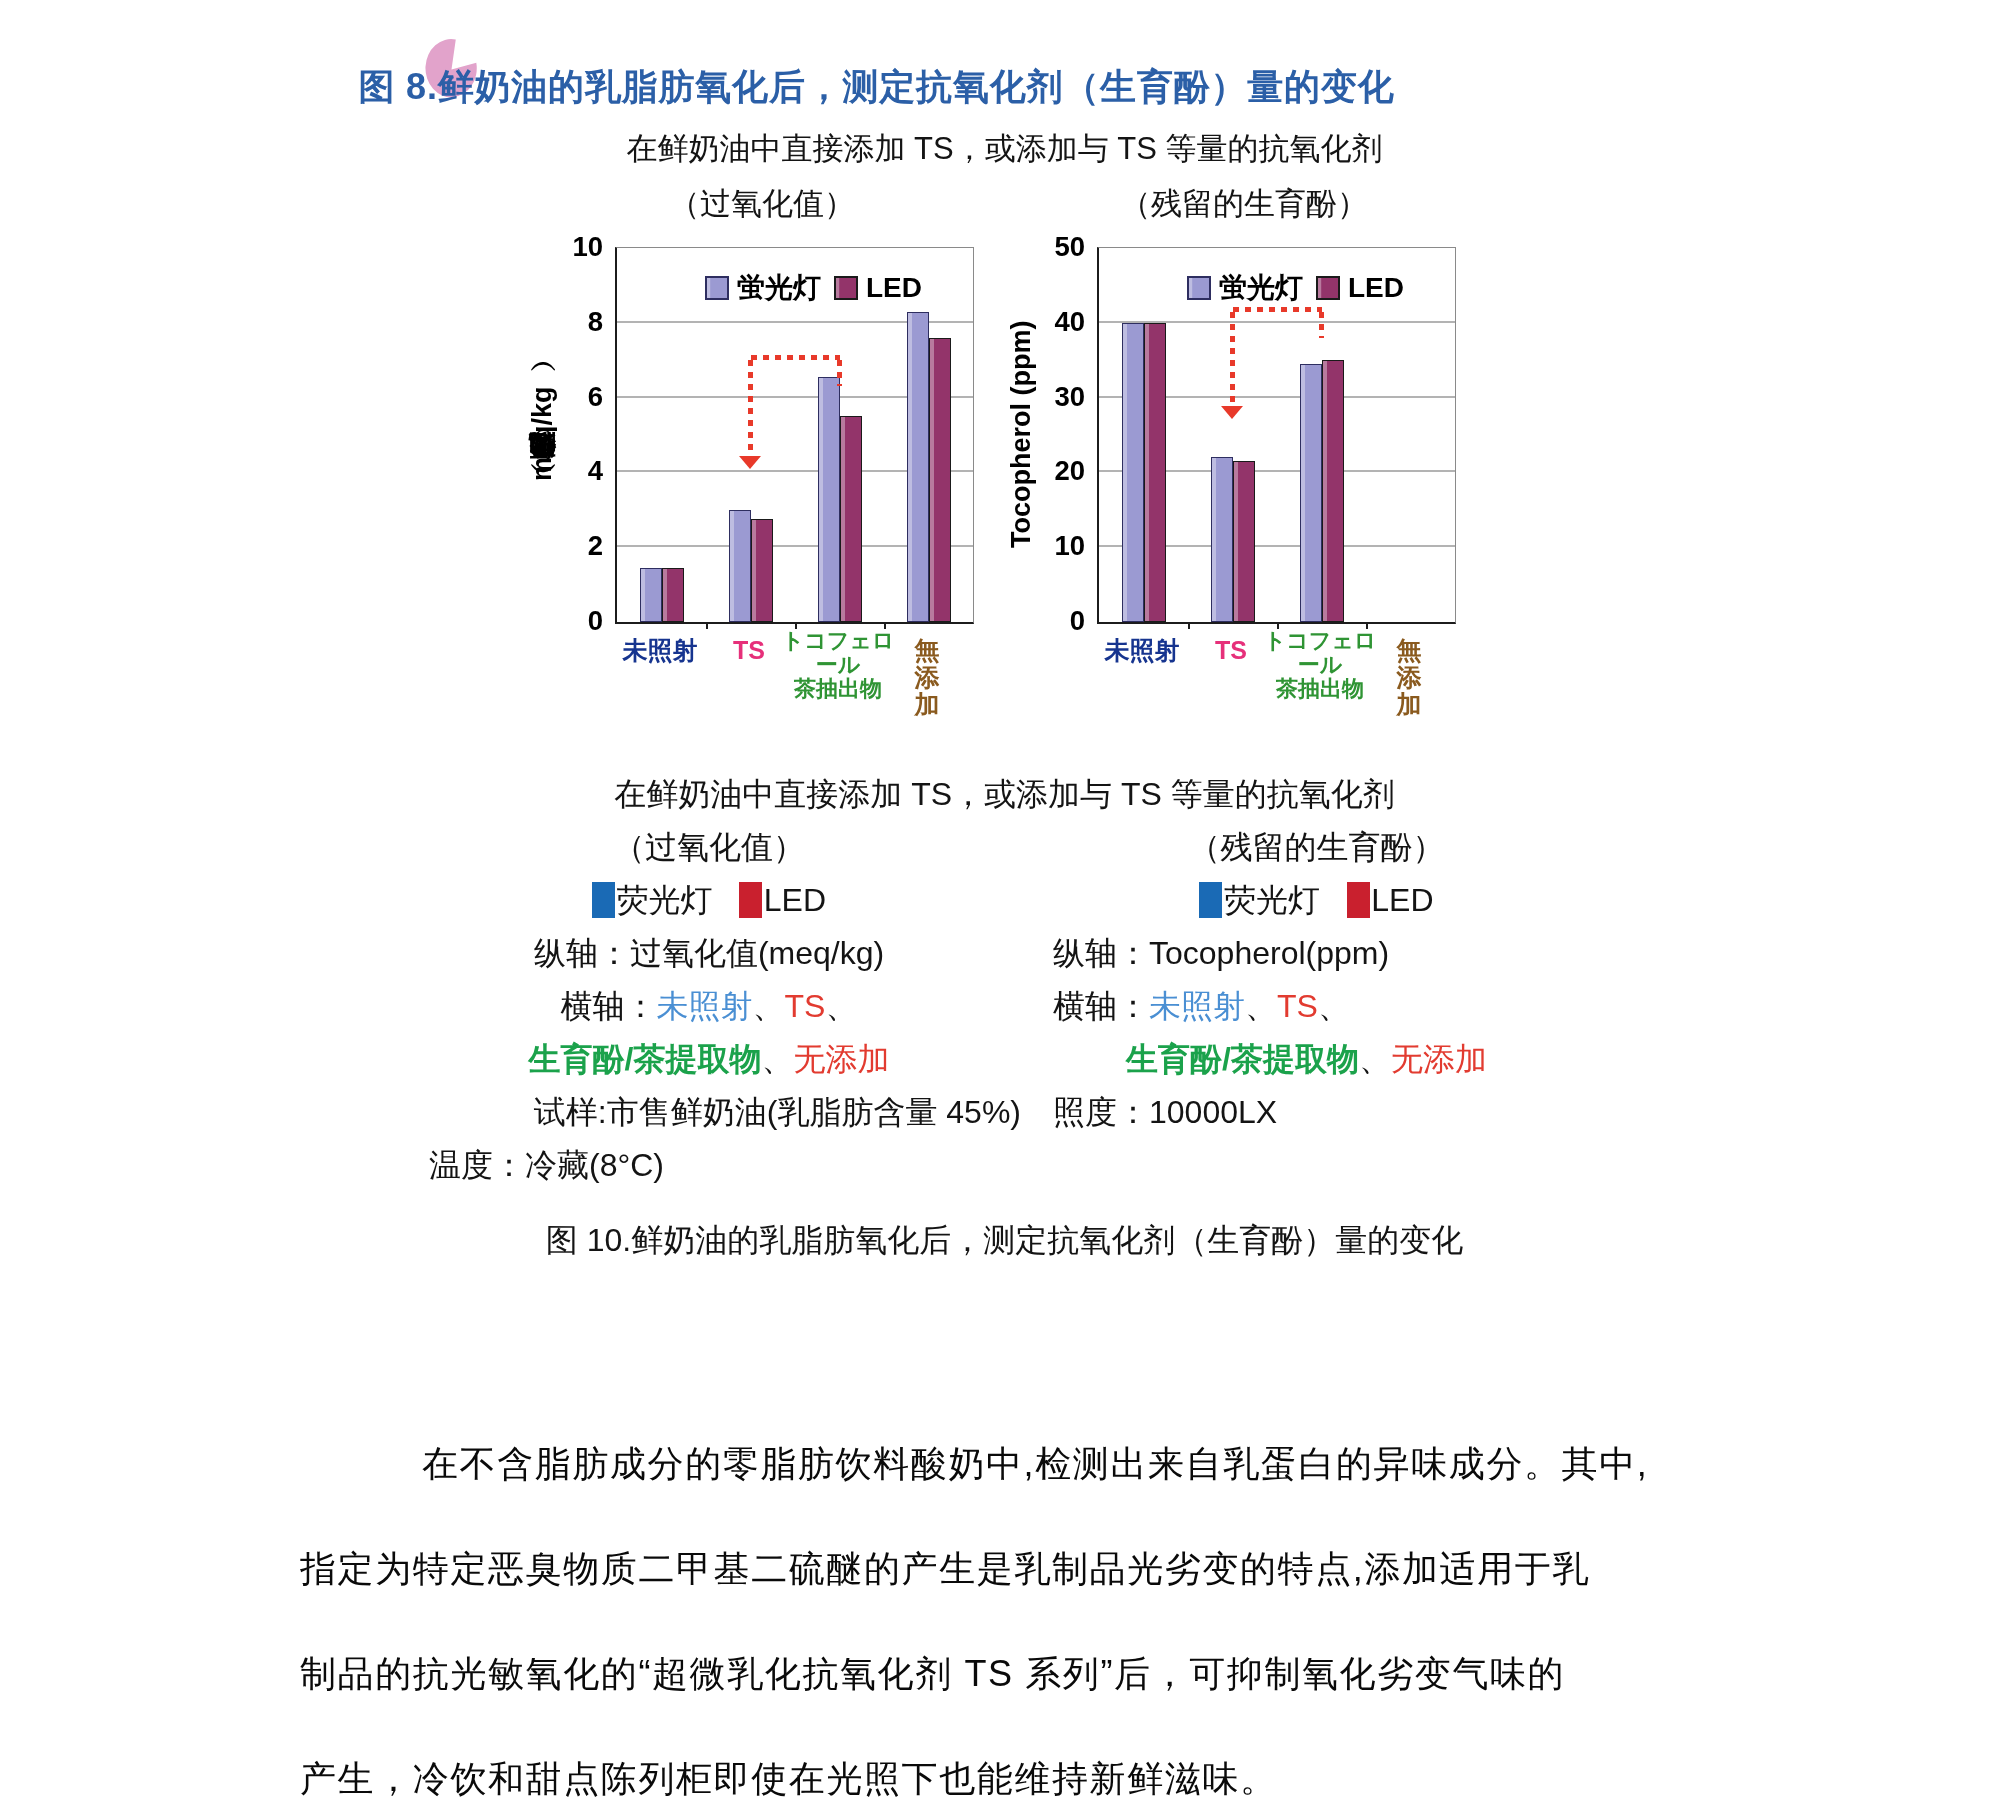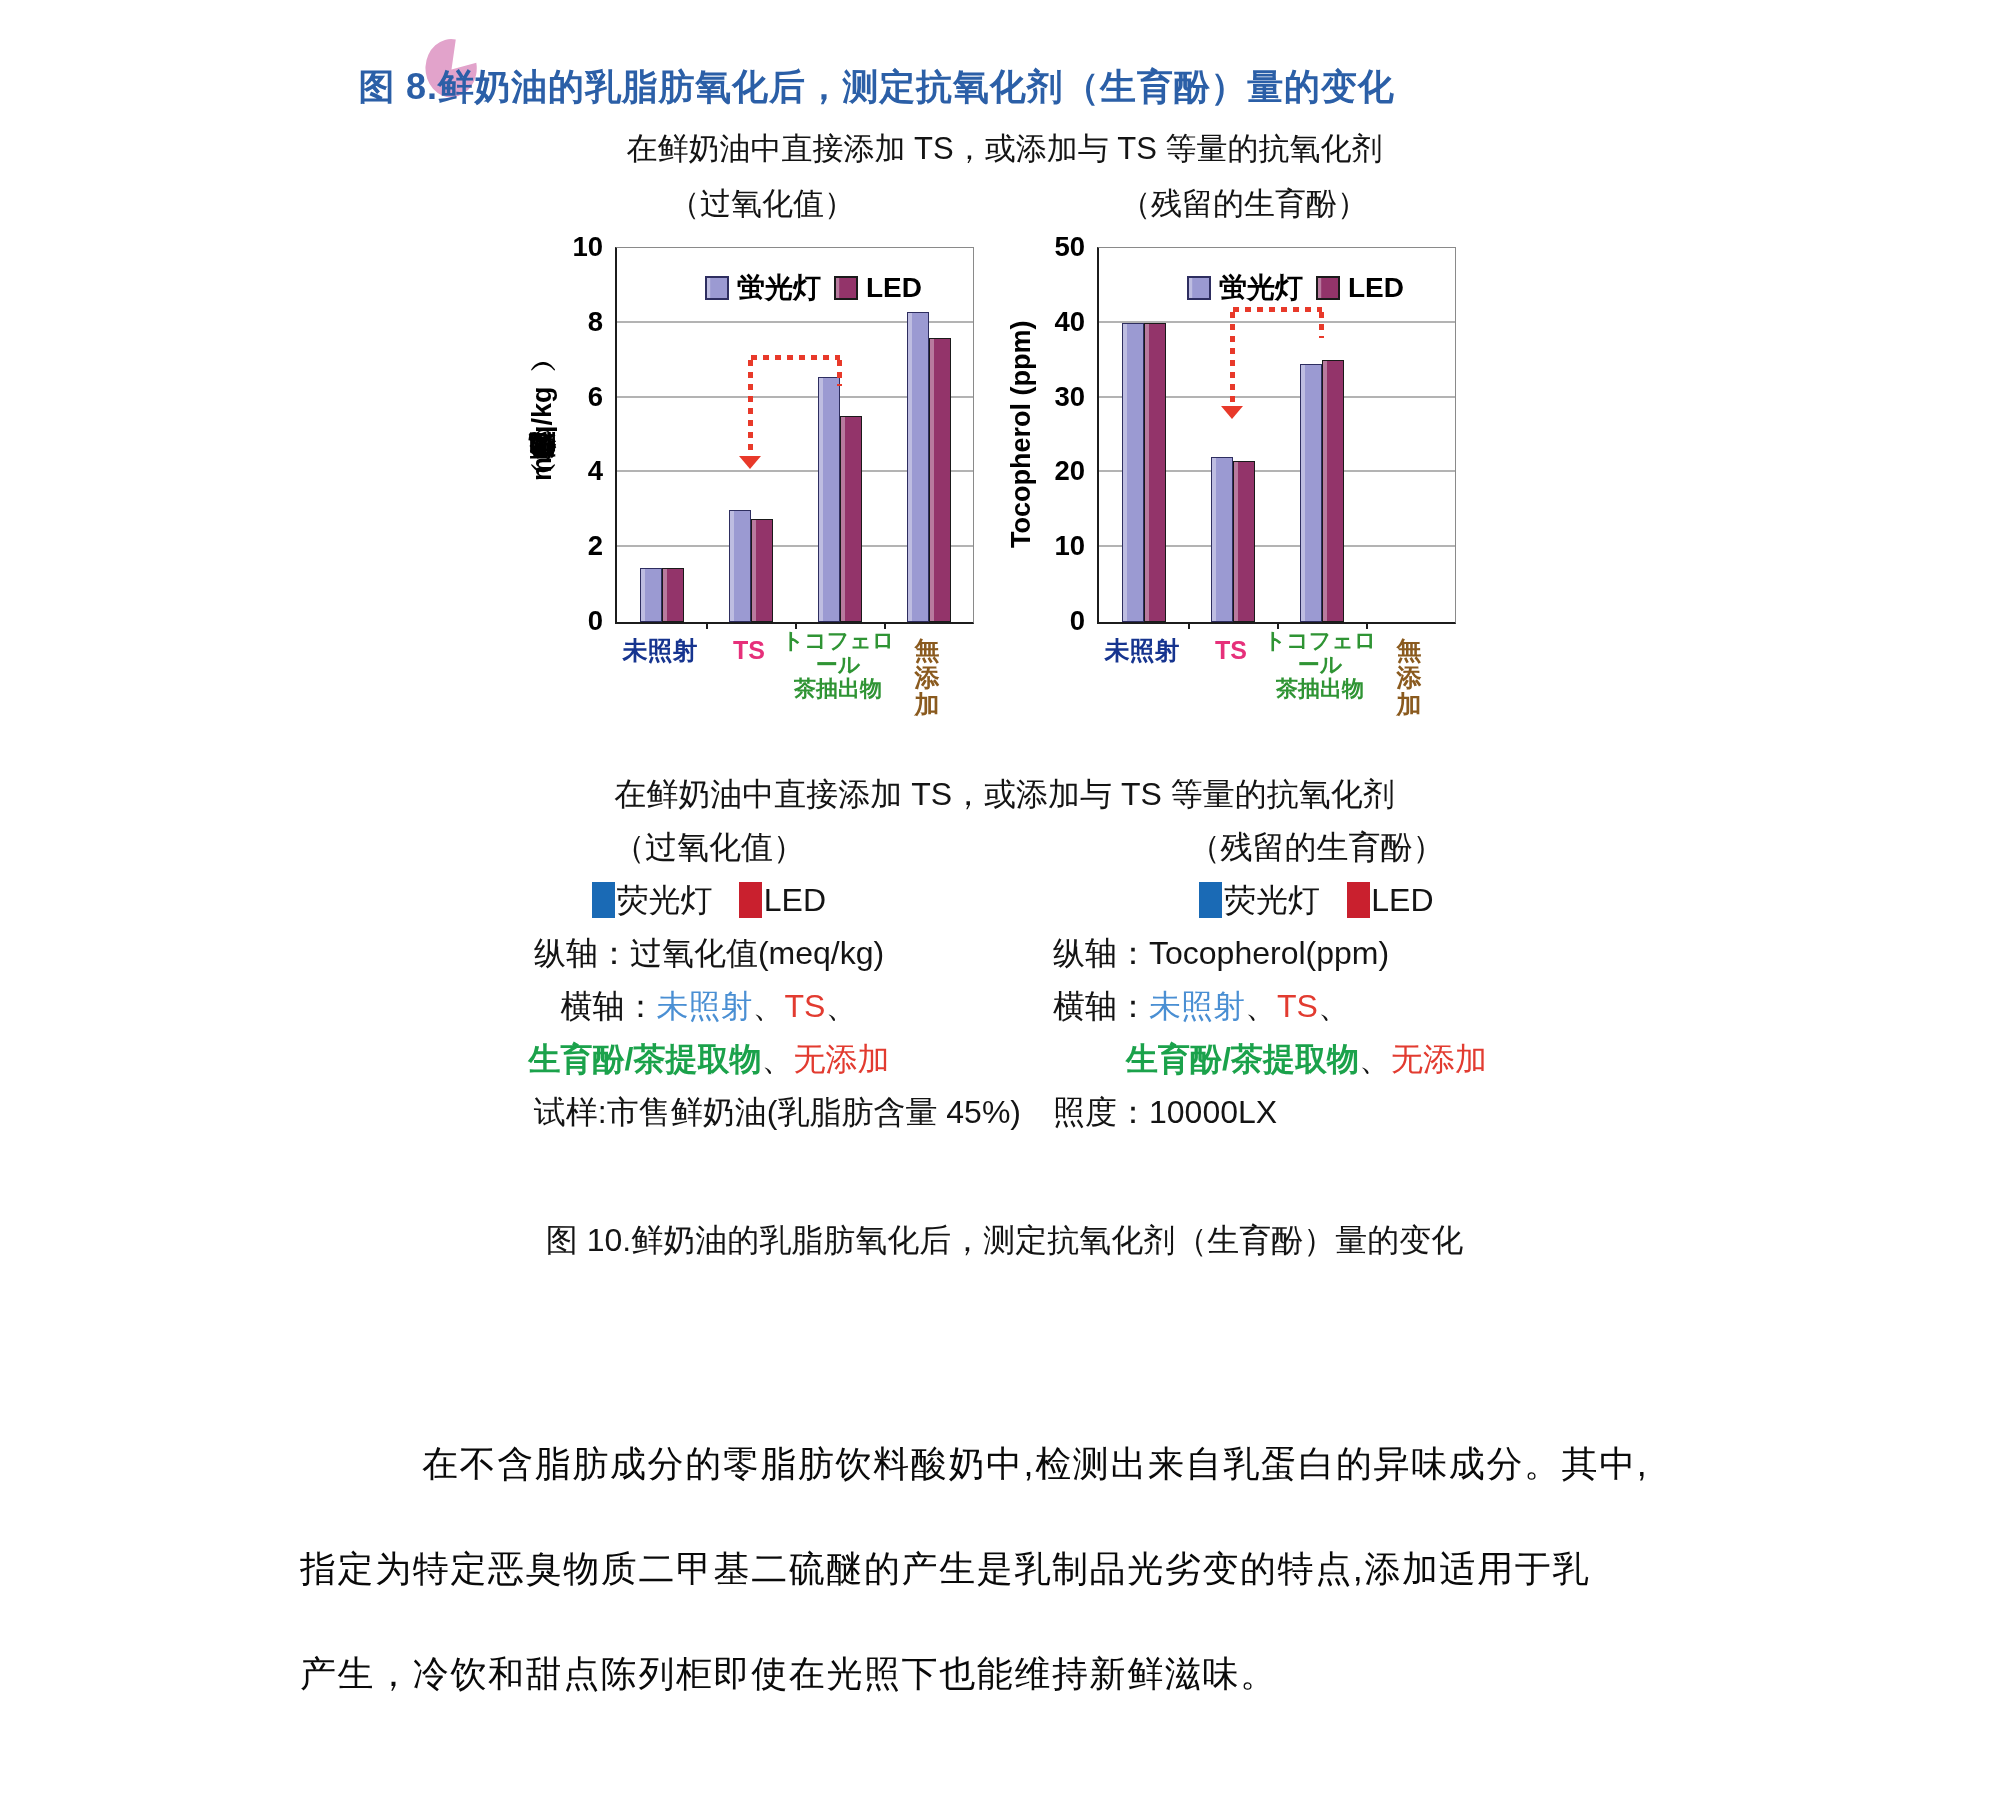--- a/index.html
+++ b/index.html
@@ -217,25 +217,27 @@
       <div class="dline c">
         <span class="t-green">生育酚/茶提取物</span><span>、</span><span class="t-red">无添加</span>
       </div>
       <div class="dline rind">
         <span class="t-green">生育酚/茶提取物</span><span>、</span><span class="t-red">无添加</span>
       </div>
 
       <div class="dline l">试样:市售鲜奶油(乳脂肪含量 45%)</div>
       <div class="dline rl">照度：10000LX</div>
 
+      <div class="dline rl">温度：冷藏(8°C)</div>
     </div>
   </div>
 
   <div class="caption">图 10.鲜奶油的乳脂肪氧化后，测定抗氧化剂（生育酚）量的变化</div>
 
   <div class="paragraph">
     <div class="para-line first">在不含脂肪成分的零脂肪饮料酸奶中,检测出来自乳蛋白的异味成分。其中,</div>
     <div class="para-line">指定为特定恶臭物质二甲基二硫醚的产生是乳制品光劣变的特点,添加适用于乳</div>
+    <div class="para-line">制品的抗光敏氧化的“超微乳化抗氧化剂 TS 系列”后，可抑制氧化劣变气味的</div>
     <div class="para-line">产生，冷饮和甜点陈列柜即使在光照下也能维持新鲜滋味。</div>
   </div>
 
 </div>
 
 
 </body></html>

